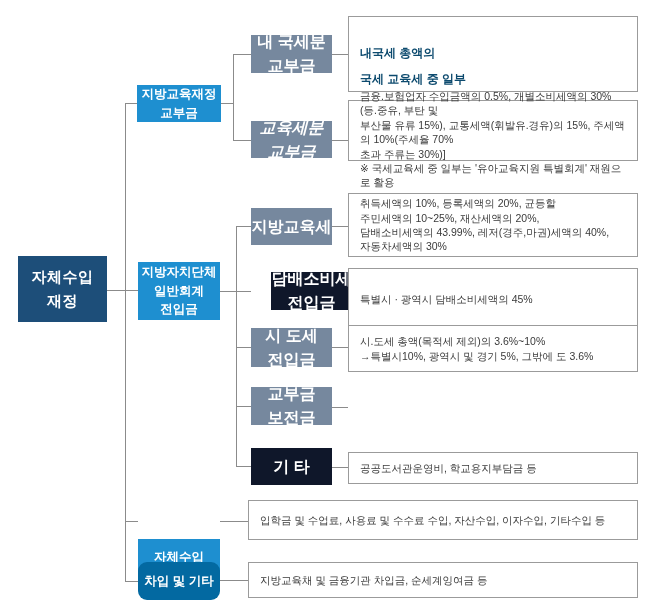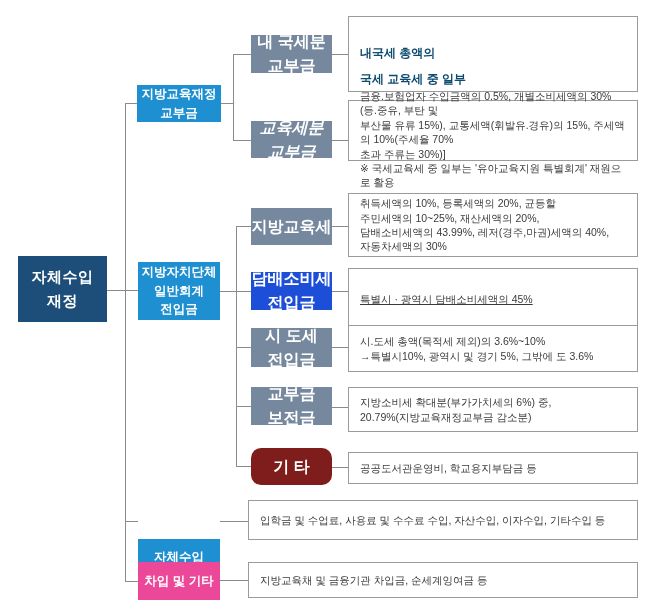--- a/index.html
+++ b/index.html
@@ -32,21 +32,21 @@
   #n-l2-0{left:251px;top:35px;width:81px;height:38px;}
   #n-l2-1{left:251px;top:121px;width:81px;height:37px;}
   #n-l2-2{left:251px;top:208px;width:81px;height:37px;}
   #n-l2-3{left:251px;top:272px;width:81px;height:38px;}
   #n-l2-4{left:251px;top:328px;width:81px;height:39px;}
   #n-l2-5{left:251px;top:387px;width:81px;height:38px;}
   #n-l2-6{left:251px;top:448px;width:81px;height:37px;}
   #d-0{left:348px;top:16px;width:290px;height:76px;}
   #d-1{left:348px;top:100px;width:290px;height:61px;}
   #d-2{left:348px;top:193px;width:290px;height:64px;}
-  #d-3{left:348px;top:268px;width:290px;height:62px;text-decoration:underline;}
+  #d-3{left:348px;top:268px;width:290px;height:62px;}
   #d-4{left:348px;top:325px;width:290px;height:47px;}
   #d-5{left:348px;top:387px;width:290px;height:45px;}
   #d-6{left:348px;top:452px;width:290px;height:32px;}
   #d-7{left:248px;top:500px;width:390px;height:40px;}
   #d-8{left:248px;top:562px;width:390px;height:36px;}
 </style>
 </head>
 <body>
 
 <div class="stage">
@@ -83,34 +83,34 @@
 
   <div id="n-root" class="node root" style="background: rgb(29, 78, 121);">자체수입
 재정</div>
 
   <div id="n-l1-0" class="node l1" style="background: rgb(30, 143, 208);">지방교육재정
 교부금</div>
   <div id="n-l1-1" class="node l1" style="background: rgb(30, 143, 208);">지방자치단체
 일반회계
 전입금</div>
   <div id="n-l1-2" class="node l1" style="background: rgb(30, 143, 208);">자체수입</div>
-  <div id="n-l1-3" class="node l1" style="background: #ec4899;">차입 및 기타</div>
+  <div id="n-l1-3" class="node l1" style="background: #0369a1; border-radius: 9px;">차입 및 기타</div>
 
   <div id="n-l2-0" class="node l2" style="background: rgb(118, 136, 158);">내 국세분
 교부금</div>
   <div id="n-l2-1" class="node l2" style="background: rgb(118, 136, 158); font-style: italic;">교육세분
 교부금</div>
   <div id="n-l2-2" class="node l2" style="background: rgb(118, 136, 158);">지방교육세</div>
-  <div id="n-l2-3" class="node l2" style="background: #1d4ed8;">담배소비세
+  <div id="n-l2-3" class="node l2" style="background: #0f172a; margin-left: 20px;">담배소비세
 전입금</div>
   <div id="n-l2-4" class="node l2" style="background: rgb(118, 136, 158);">시 도세
 전입금</div>
   <div id="n-l2-5" class="node l2" style="background: rgb(118, 136, 158);">교부금
 보전금</div>
-  <div id="n-l2-6" class="node l2" style="background: #7f1d1d; border-radius: 10px;">기    타</div>
+  <div id="n-l2-6" class="node l2" style="background: #0f172a;">기    타</div>
 
   <div id="d-0" class="detail">
     <div class="title">내국세 총액의</div>
   </div>
   <div id="d-1" class="detail">
     <div class="title">국세 교육세 중 일부</div>
     <div class="body">금융.보험업자 수입금액의 0.5%, 개별소비세액의 30%(등.중유, 부탄 및
 부산물 유류 15%), 교통세액(휘발유.경유)의 15%, 주세액의 10%(주세율 70%
 초과 주류는 30%)]
 ※ 국세교육세 중 일부는 '유아교육지원 특별회계' 재원으로 활용</div>
@@ -121,24 +121,20 @@
 담배소비세액의 43.99%, 레저(경주,마권)세액의 40%,
 자동차세액의 30%</div>
   </div>
   <div id="d-3" class="detail">
     <div class="body">특별시 · 광역시 담배소비세액의 45%</div>
   </div>
   <div id="d-4" class="detail">
     <div class="body">시.도세 총액(목적세 제외)의 3.6%~10%
 →특별시10%, 광역시 및 경기 5%, 그밖에 도 3.6%</div>
   </div>
-  <div id="d-5" class="detail">
-    <div class="body">지방소비세 확대분(부가가치세의 6%) 중,
-20.79%(지방교육재정교부금 감소분)</div>
-  </div>
   <div id="d-6" class="detail">
     <div class="body">공공도서관운영비, 학교용지부담금 등</div>
   </div>
   <div id="d-7" class="detail">
     <div class="body">입학금 및 수업료, 사용료 및 수수료 수입, 자산수입, 이자수입, 기타수입 등</div>
   </div>
   <div id="d-8" class="detail">
     <div class="body">지방교육채 및 금융기관 차입금, 순세계잉여금 등</div>
   </div>
 

